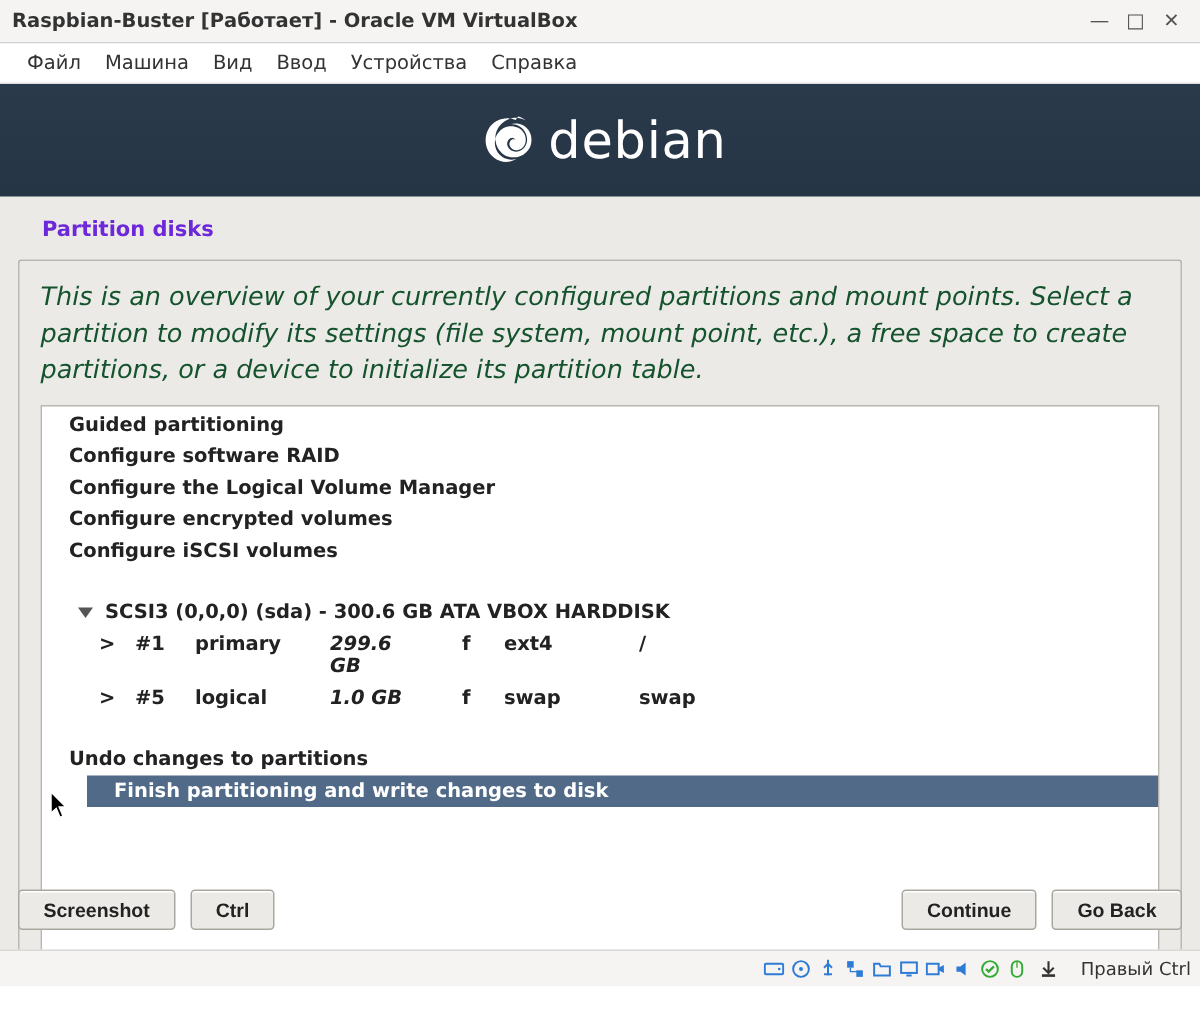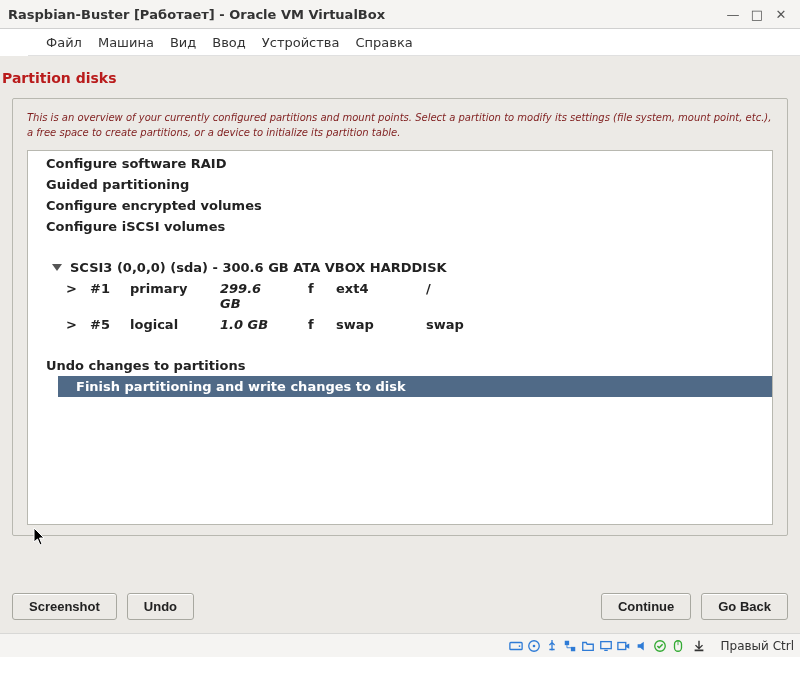--- a/index.html
+++ b/index.html
@@ -4,37 +4,37 @@
 <style>
   * { box-sizing: border-box; margin: 0; padding: 0; }
   html, body { width: 800px; height: 681px; font-family: "DejaVu Sans", Arial, sans-serif; background: #fff; overflow: hidden; }
   
   
   .titlebar { height: 29px; background: #f5f4f2; border-bottom: 1px solid #d0d0d0; display: flex; align-items: center; padding: 0 8px; }
   .titlebar-title { flex: 1; text-align: left; font-weight: bold; font-size: 13px; color: #333; }
   .winbtn { width: 22px; height: 22px; display: inline-flex; align-items: center; justify-content: center; font-size: 13px; color: #555; cursor: pointer; margin-left: 2px; }
   
   
-  .menubar { height: 27px; background: #fff; display: flex; align-items: center; padding: 0 10px; border-bottom: 1px solid #e0e0e0; margin-left: 28px; }
+  .menubar { height: 27px; background: #fff; display: flex; align-items: center; padding: 0 10px; border-bottom: 1px solid #e0e0e0; }
   .menu-item { font-size: 13px; color: #333; padding: 4px 8px; cursor: pointer; }
   
   
   .vm-client { position: relative; height: 601px; background: #eceae6; }
   
   
   .debian-header { height: 75px; background: linear-gradient(#2b3a4b,#263545); display: flex; align-items: center; justify-content: center; color: #fff; }
   .deb-swirl { width: 44px; height: 44px; margin-right: 6px; }
   .deb-text { font-size: 34px; font-weight: 500; letter-spacing: .5px; }
   
   
-  .page-title { font-weight: bold; font-size: 14px; color: #b91c1c; padding: 14px 2px 12px; }
+  .page-title { font-weight: bold; font-size: 14px; color: #6d28d9; padding: 14px 28px 12px; }
   
   
   .installer-box { margin: 0 12px; border: 1px solid #b8b8b0; background: #eceae6; border-radius: 2px; padding: 12px 14px 10px; }
-  .intro-text { font-size: 10px; font-style: italic; color: #7f1d1d; line-height: 1.45; margin-bottom: 10px; }
+  .intro-text { font-size: 17px; font-style: italic; color: #14532d; line-height: 1.45; margin-bottom: 10px; }
   
   
   .list-frame { border: 1px solid #b8b8b0; background: #fff; height: 375px; padding: 2px 0; overflow: hidden; }
   .list-row { font-size: 13px; font-weight: bold; color: #222; padding: 3px 8px 3px 18px; cursor: pointer; white-space: pre; font-family: "DejaVu Sans", Arial, sans-serif; }
   .list-row.disk { padding-left: 24px; display: flex; align-items: center; gap: 4px; }
   .list-row.blank { height: 20px; padding: 0; cursor: default; }
   .list-row.selected { background: #506a87; color: #fff; padding-left: 18px; margin-left: 30px; }
   .tri { display:inline-block; width:0;height:0;border-left:5px solid transparent;border-right:5px solid transparent;border-top:7px solid #555; margin-right:4px; }
   .pt-row { display:flex; font-size:13px; font-weight:bold; color:#222; padding:3px 0 3px 38px; }
   .pt-row span { display:inline-block; }
@@ -68,29 +68,36 @@
   <div class="menu-item">Файл</div>
   <div class="menu-item">Машина</div>
   <div class="menu-item">Вид</div>
   <div class="menu-item">Ввод</div>
   <div class="menu-item">Устройства</div>
   <div class="menu-item">Справка</div>
 </div>
 
 <div class="vm-client">
 
+  <div class="debian-header">
+    <svg class="deb-swirl" viewBox="0 0 100 100">
+      <path d="M63 18c-15-6-33 0-41 14-8 14-5 33 8 43 10 8 24 9 34 2-8 3-18 1-25-6-9-9-10-24-2-34 7-9 20-12 30-7 8 4 13 13 11 22-1 6-6 11-12 12-5 1-10-2-12-7-1-3 0-7 3-9 2-1 5-1 6 1-1-3-5-5-8-3-4 2-6 8-4 12 3 7 11 10 18 7 8-3 13-12 11-21-2-12-13-21-25-19 10-4 22 0 28 9 7 11 5 26-5 34-10 9-26 9-36 0-11-10-13-28-4-40 9-13 27-17 40-9-3-3-7-5-11-6z" fill="#fff"></path>
+    </svg>
+    <span class="deb-text">debian</span>
+  </div>
 
   <div class="page-title">Partition disks</div>
 
   <div class="installer-box">
     <div class="intro-text">This is an overview of your currently configured partitions and mount points. Select a partition to modify its settings (file system, mount point, etc.), a free space to create partitions, or a device to initialize its partition table.</div>
 
     <div class="list-frame">
+      <div class="list-row">Guided partitioning</div>
       <div class="list-row">Configure software RAID</div>
-      <div class="list-row">Guided partitioning</div>
+      <div class="list-row">Configure the Logical Volume Manager</div>
       <div class="list-row">Configure encrypted volumes</div>
       <div class="list-row">Configure iSCSI volumes</div>
       <div class="list-row blank"></div>
       <div class="list-row disk">
         <span class="tri"></span>
         <span>SCSI3 (0,0,0) (sda) - 300.6 GB ATA VBOX HARDDISK</span>
       </div>
       <div class="pt-row">
         <span class="c-gt">&gt;</span>
         <span class="c-num">#1</span>
@@ -114,21 +121,21 @@
       <div class="list-row selected">Finish partitioning and write changes to disk</div>
     </div>
   </div>
 
   <svg class="cursor" width="14" height="20" viewBox="0 0 14 20">
     <path d="M1 1 L1 15 L4.5 12 L7 18 L9 17 L6.5 11 L11 11 Z" fill="#000" stroke="#fff" stroke-width="1"></path>
   </svg>
 
   <div class="bottom-buttons">
     <button class="btn">Screenshot</button>
-    <button class="btn">Undo</button>
+    <button class="btn">Ctrl</button>
     <div class="spacer"></div>
     <button class="btn">Continue</button>
     <button class="btn">Go Back</button>
   </div>
 
   <div class="statusbar">
     <span class="sico">
         <svg viewBox="0 0 16 16">
           <rect x="1" y="4" width="14" height="8" rx="1" fill="none" stroke="#2e7bd6" stroke-width="1.5"></rect>
           <circle cx="12" cy="8" r="1" fill="#2e7bd6"></circle>

